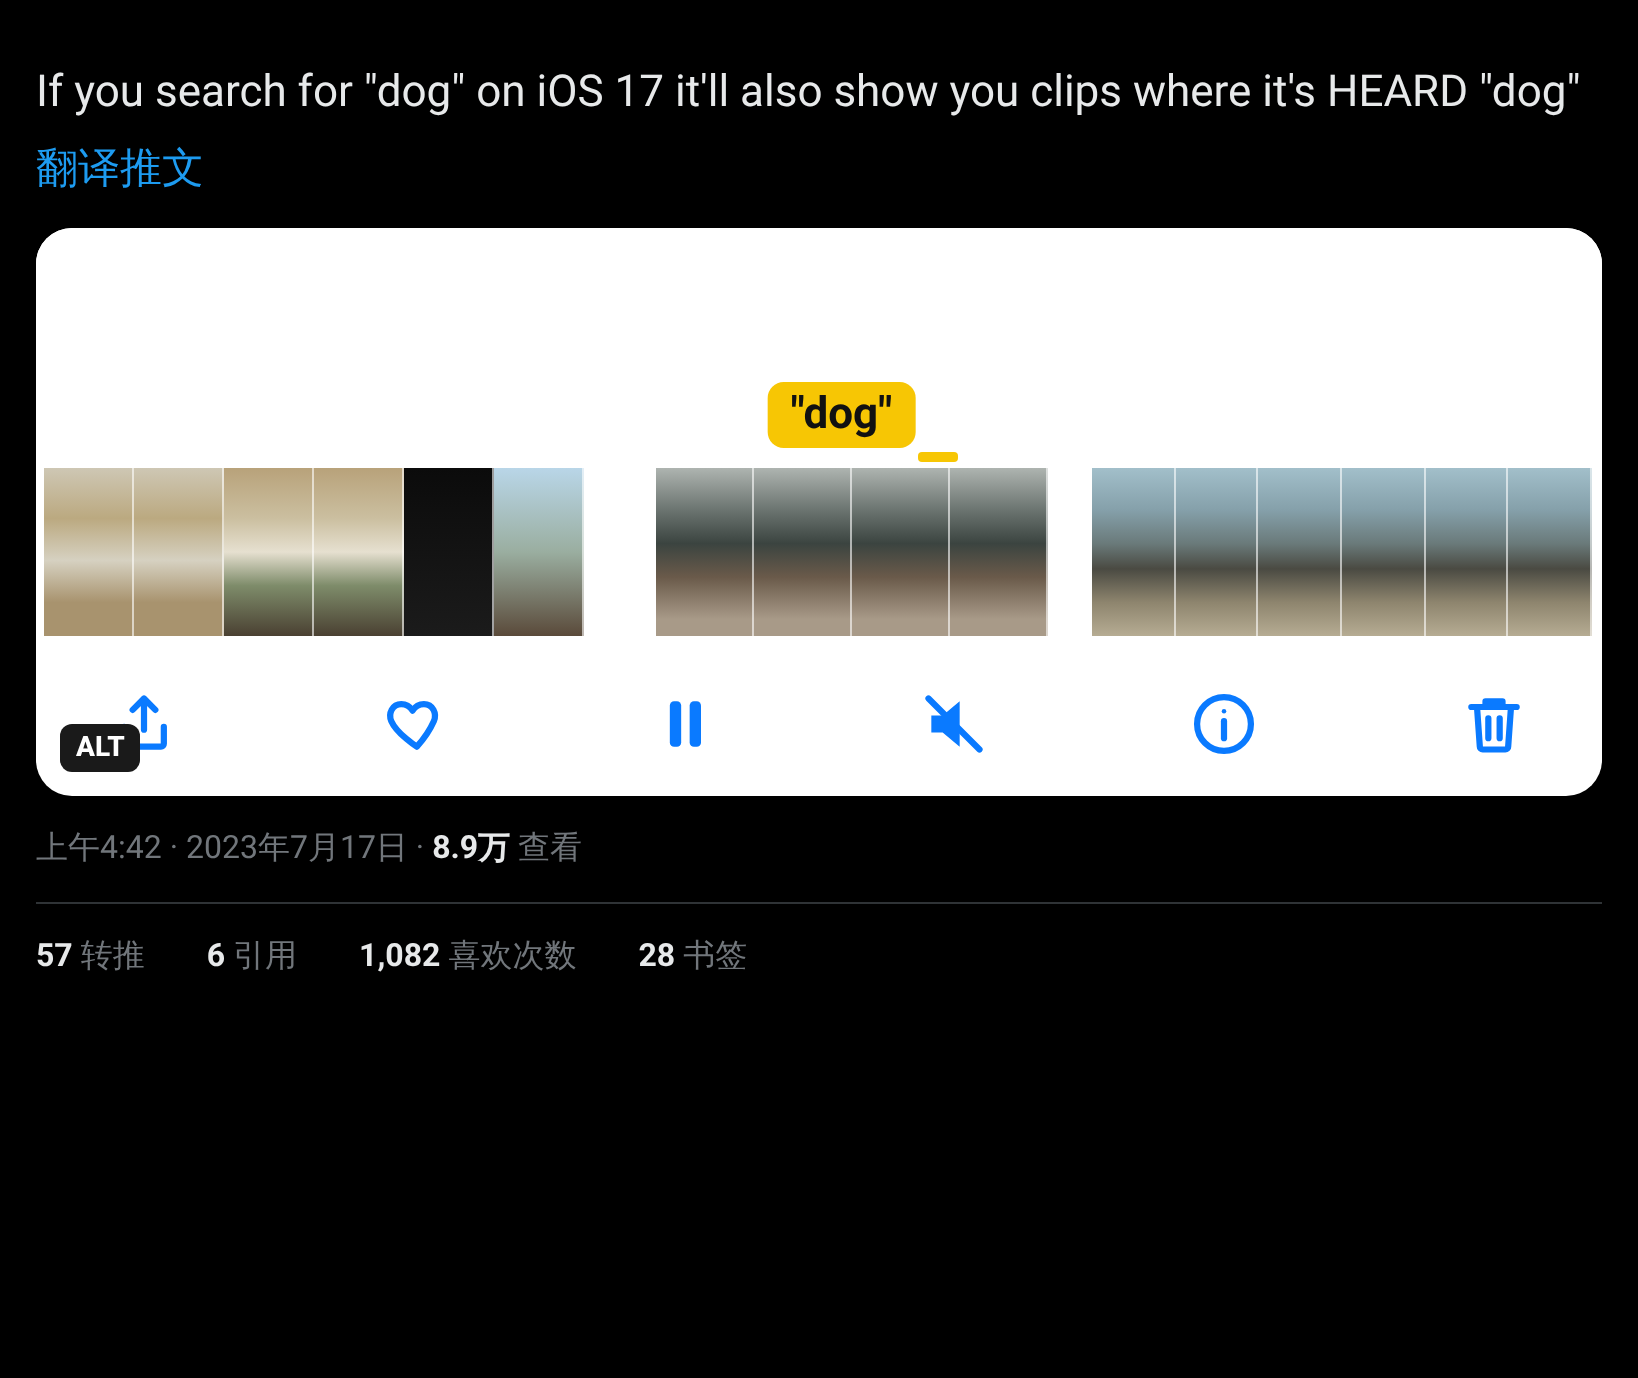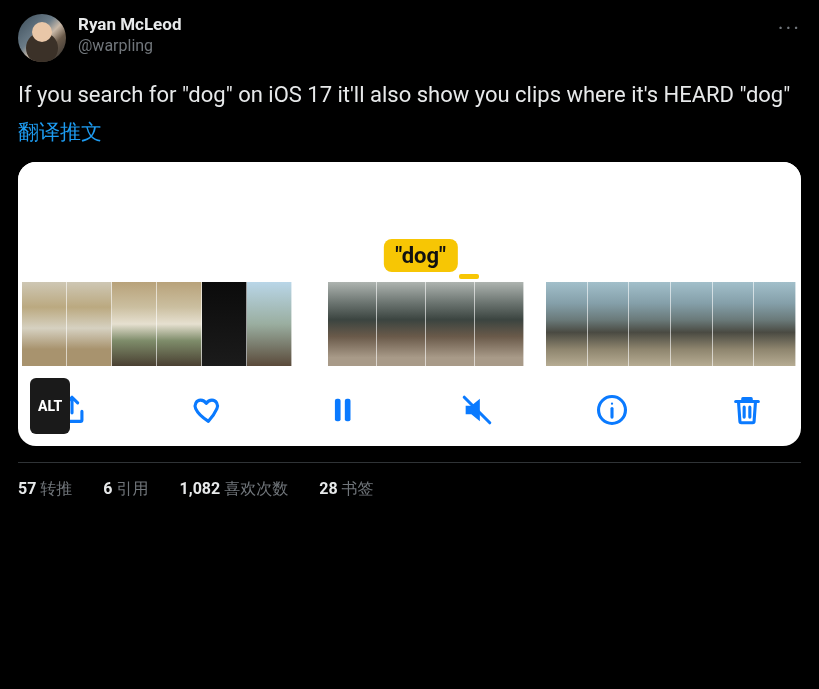--- a/index.html
+++ b/index.html
@@ -27,41 +27,33 @@
   .strip1 .fb { background: linear-gradient(180deg,#0b0b0b,#1b1b1b); }
   .strip1 .fc { background: linear-gradient(180deg,#b9d6e8,#9aaea0 50%,#5a4a3a); }
   .strip2 { width: 210px; }
   .strip2 .f { flex: 1; background: linear-gradient(180deg,#aeb4b0 0%,#6b7470 25%,#3b4440 45%,#6a5a4a 65%,#a89a88 90%); }
   .playhead { width: 4px; height: 76px; background: #fff; border-radius: 2px; margin-left: 10px; align-self: center; }
   .strip3 { width: 250px; }
   .strip3 .f { flex: 1; background: linear-gradient(180deg,#a2bfca 0%,#85a0aa 25%,#6a7a7a 45%,#4a4a42 60%,#8e856e 80%,#b6ac93 100%); }
   .controls { display: flex; justify-content: space-between; align-items: center; padding: 16px 28px 0 28px; }
   .ctrl { width: 52px; height: 44px; display: flex; align-items: center; justify-content: center; color: #0a7aff; cursor: pointer; }
   .ctrl svg { width: 34px; height: 34px; stroke: #0a7aff; fill: none; stroke-width: 2.2; stroke-linecap: round; stroke-linejoin: round; }
-  .alt-badge { position: absolute; left: 12px; bottom: 12px; background: #1a1a1a; color: #fff; font-weight: 800; font-size: 14px; padding: 20px 8px; border-radius: 6px; }
+  .alt-badge { position: absolute; left: 12px; bottom: 12px; background: #1a1a1a; color: #fff; font-weight: 800; font-size: 14px; padding: 4px 8px; border-radius: 6px; }
   .meta { margin-top: 16px; font-size: 16px; color: #71767b; }
   .meta .views-num { color: #e7e9ea; font-weight: 700; }
   .divider { border: none; border-top: 1px solid #2f3336; margin-top: 16px; }
   .stats { display: flex; gap: 31px; padding: 16px 0 0 0; font-size: 16px; color: #71767b; align-items: flex-end; }
   .stats .num { color: #e7e9ea; font-weight: 700; margin-right: 4px; }
   .stat { cursor: pointer; }
 </style>
 </head>
 <body>
 
 <div class="tweet">
 
-  <div class="header">
-    <div class="avatar"></div>
-    <div class="names">
-      <div class="display-name">Ryan McLeod</div>
-      <div class="handle">@warpling</div>
-    </div>
-    <div class="more">···</div>
-  </div>
 
   <div class="body-text">If you search for "dog" on iOS 17 it'll also show you clips where it's HEARD "dog"</div>
 
   <a class="translate">翻译推文</a>
 
   <div class="media-card">
     <div class="media-top">
       <div class="dog-pill">"dog"</div>
       <div class="yellow-tick"></div>
     </div>
@@ -125,20 +117,23 @@
       <div class="ctrl">
         <svg viewBox="0 0 24 24">
             <path d="M4 6h16M9 6V4h6v2M6 6l1 14a1 1 0 0 0 1 1h8a1 1 0 0 0 1-1l1-14M10 10v7M14 10v7"></path>
           </svg>
       </div>
     </div>
 
     <div class="alt-badge">ALT</div>
   </div>
 
+  <div class="meta">
+    <span>上午4:42</span><span> · </span><span>2023年7月17日</span><span> · </span><span class="views-num">8.9万</span><span> 查看</span>
+  </div>
 
   <hr class="divider">
 
   <div class="stats">
     <span class="stat"><span class="num">57</span><span>转推</span></span>
     <span class="stat"><span class="num">6</span><span>引用</span></span>
     <span class="stat"><span class="num">1,082</span><span>喜欢次数</span></span>
     <span class="stat"><span class="num">28</span><span>书签</span></span>
   </div>
 

